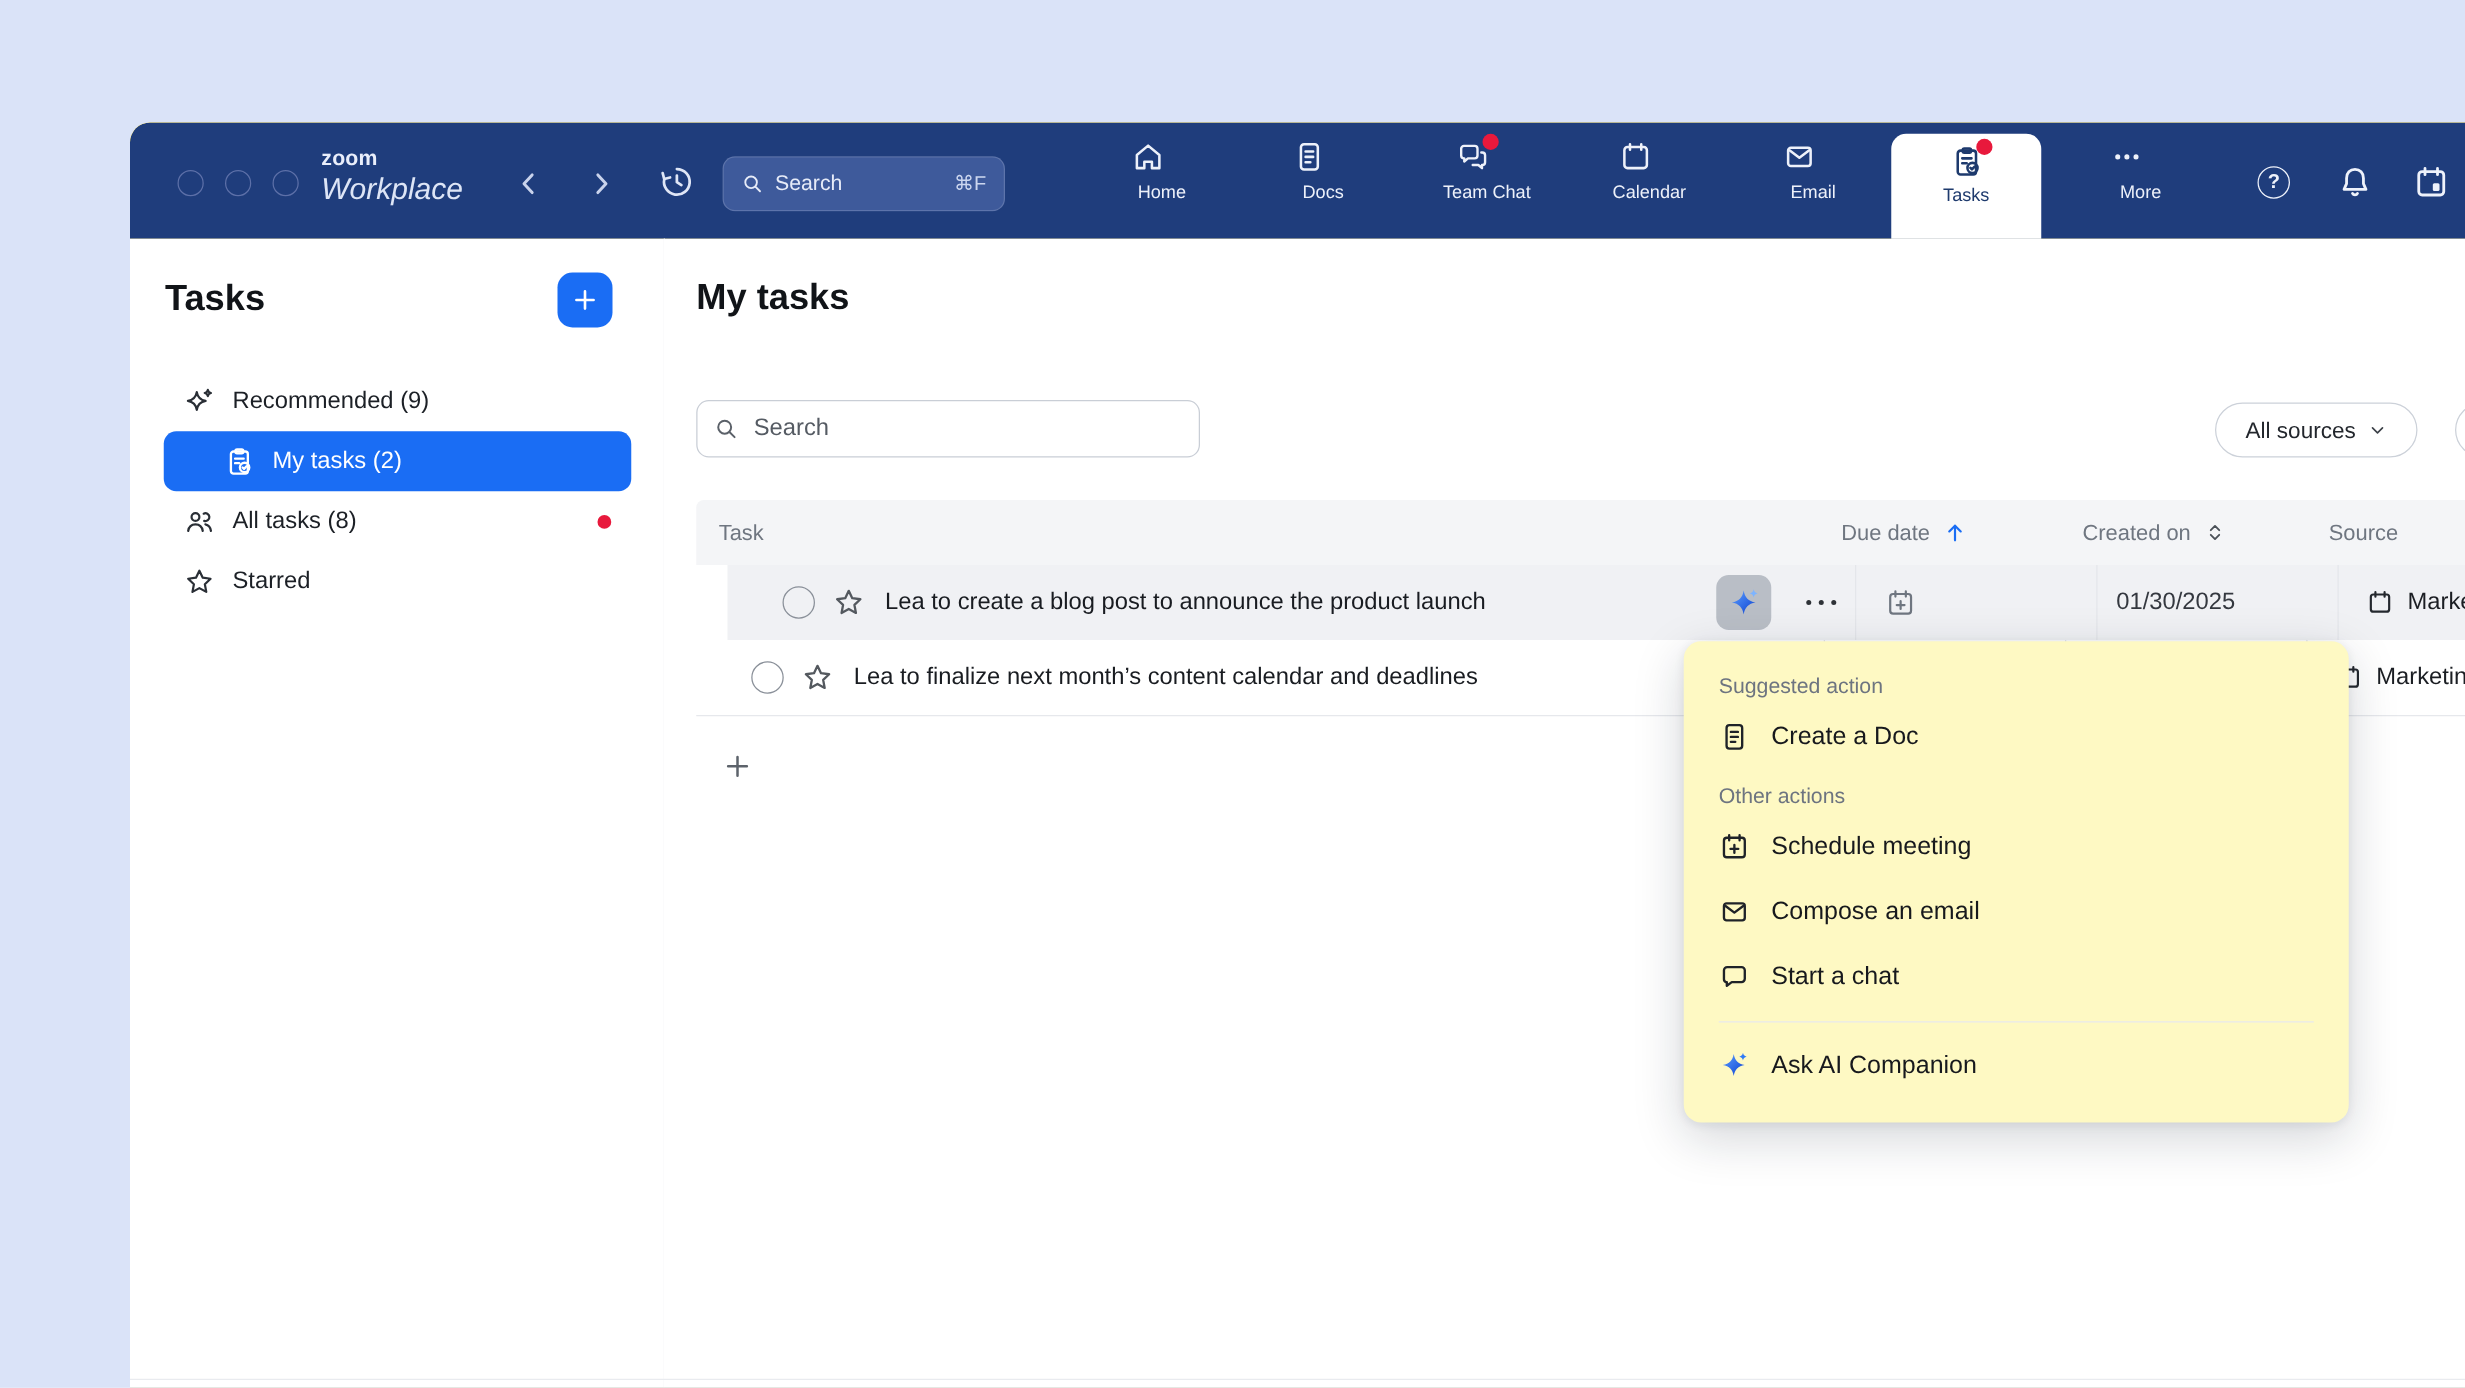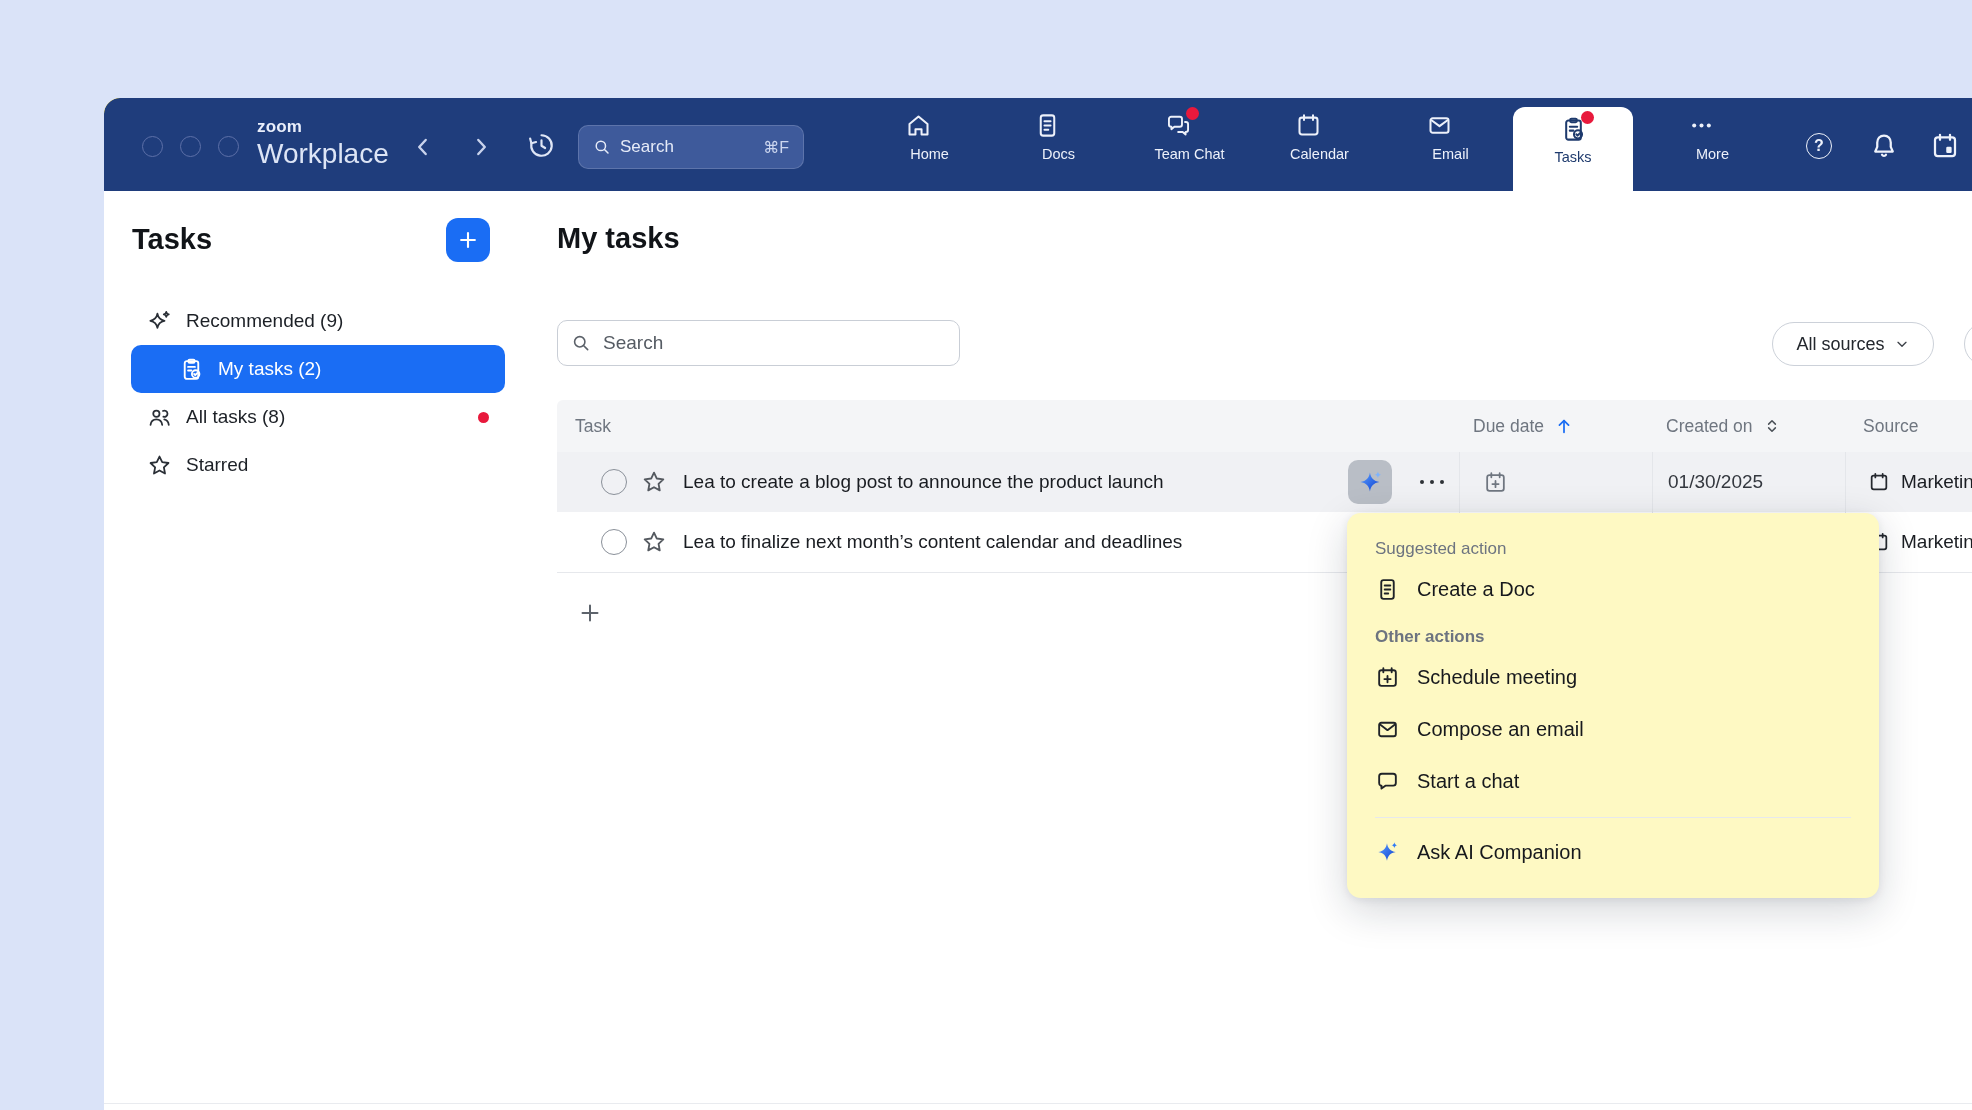--- a/index.html
+++ b/index.html
@@ -8,21 +8,21 @@
   .abs{position:absolute;}
 
   
   .window{left:104px;top:98px;right:0;bottom:0;background:#fde047;border-radius:16px 0 0 0;overflow:hidden;}
 
   
   .navbar{left:0;top:0;right:0;height:93px;background:#1f3d7c;border-radius:16px 0 0 0;}
   .traffic{width:19px;height:19px;border:1.6px solid #5d70a8;border-radius:50%;top:38px;}
   .brand{left:153px;top:20px;color:#e9eefb;line-height:1;}
   .brand .z1{font-size:17px;font-weight:700;letter-spacing:.2px;}
-  .brand .z2{font-size:28px;font-weight:400;margin-top:5px;color:#dde5f6;}
+  .brand .z2{font-size:24px;font-weight:400;margin-top:5px;color:#dde5f6;font-style:italic;}
   .nav-chev{top:36px;width:26px;height:26px;color:#c9d3ec;}
   .hist-icon{left:423px;top:33px;width:29px;height:29px;color:#dfe6f6;}
   .nav-search{left:474px;top:27px;width:226px;height:44px;background:#3e5a9b;border:1px solid rgba(255,255,255,.16);
     border-radius:10px;display:flex;align-items:center;padding:0 14px;box-sizing:border-box;color:#e6ebf8;}
   .nav-search .mag{width:18px;height:18px;margin-right:9px;flex:none;color:#e6ebf8;}
   .nav-search .ph{font-size:17px;}
   .nav-search .sc{margin-left:auto;font-size:16px;color:#ccd6ef;}
   .nav-item{top:14px;width:104px;height:72px;display:flex;flex-direction:column;align-items:center;color:#edf1fa;}
   .nav-item .nico{width:27px;height:27px;position:relative;}
   .nav-item .nlab{font-size:14.5px;margin-top:7px;padding-left:23px;}
@@ -63,21 +63,21 @@
   .sources .chev{width:16px;height:16px;color:#3c4148;}
   .pill-sliver{left:1433px;top:131px;width:70px;height:44px;border:1px solid #ccd1d9;border-radius:22px;background:#fff;box-sizing:border-box;}
 
   .thead{left:26px;top:209px;right:0;height:52px;background:#f4f5f7;border-radius:6px 0 0 0;}
   .th{position:absolute;top:0;height:52px;display:flex;align-items:center;font-size:17.5px;color:#6f7680;gap:10px;}
   .sort-up{width:20px;height:20px;color:#1a6df4;}
   .sort-both{width:18px;height:18px;color:#4b5158;}
 
   .rows{left:26px;top:261px;right:0;}
   .trow{position:relative;height:60px;}
-  .trow.r1{background:#f0f1f4;}
+  .trow.r1{background:#f0f1f4;margin-left:25px;}
   .trow.r2{background:#fff;border-bottom:1px solid #e6e8ec;}
   .col-div{position:absolute;top:0;bottom:0;width:1px;background:#e4e6ea;}
   .chk{position:absolute;left:44px;top:17px;width:26px;height:26px;border:1.6px solid #8a9099;border-radius:50%;box-sizing:border-box;background:transparent;}
   .rstar{position:absolute;left:84px;top:17px;width:26px;height:26px;color:#54595f;}
   .rtitle{position:absolute;left:126px;top:0;height:60px;display:flex;align-items:center;font-size:19px;color:#191c21;white-space:nowrap;}
   .ai-btn{position:absolute;left:791px;top:8px;width:44px;height:44px;border-radius:10px;background:#b9bec6;
     display:flex;align-items:center;justify-content:center;}
   .ai-btn svg{width:27px;height:27px;}
   .row-more{position:absolute;left:858px;top:21px;width:34px;height:18px;color:#2e3237;display:flex;align-items:center;justify-content:center;}
   .due-add{position:absolute;left:926px;top:18px;width:25px;height:25px;color:#6f7680;}
@@ -89,21 +89,21 @@
 
   .bottom-line{left:0;right:0;top:1005px;height:1px;background:#e9ebef;}
 
   
   .popup{left:1347px;top:513px;width:532px;border-radius:14px;background:#fef9c3;z-index:60;
     box-shadow:0 12px 40px rgba(18,25,45,.18), 0 2px 8px rgba(18,25,45,.08);
     padding:26px 28px 24px 28px;box-sizing:border-box;}
   .pop-sec{font-size:17px;color:#6d7480;}
   .pop-item{height:44px;display:flex;align-items:center;gap:17px;font-size:20px;color:#17191d;margin-top:8px;}
   .pop-item .pico{width:25px;height:25px;flex:none;color:#1f2328;}
-  .pop-sec.second{margin-top:16px;font-weight:bold;}
+  .pop-sec.second{margin-top:16px;}
   .pop-div{height:1px;background:#e7e9ed;margin:14px 0 12px 0;}
 
   svg{display:block;}
 </style>
 </head>
 <body>
 
 <div class="stage">
   <div class="abs window">
 

